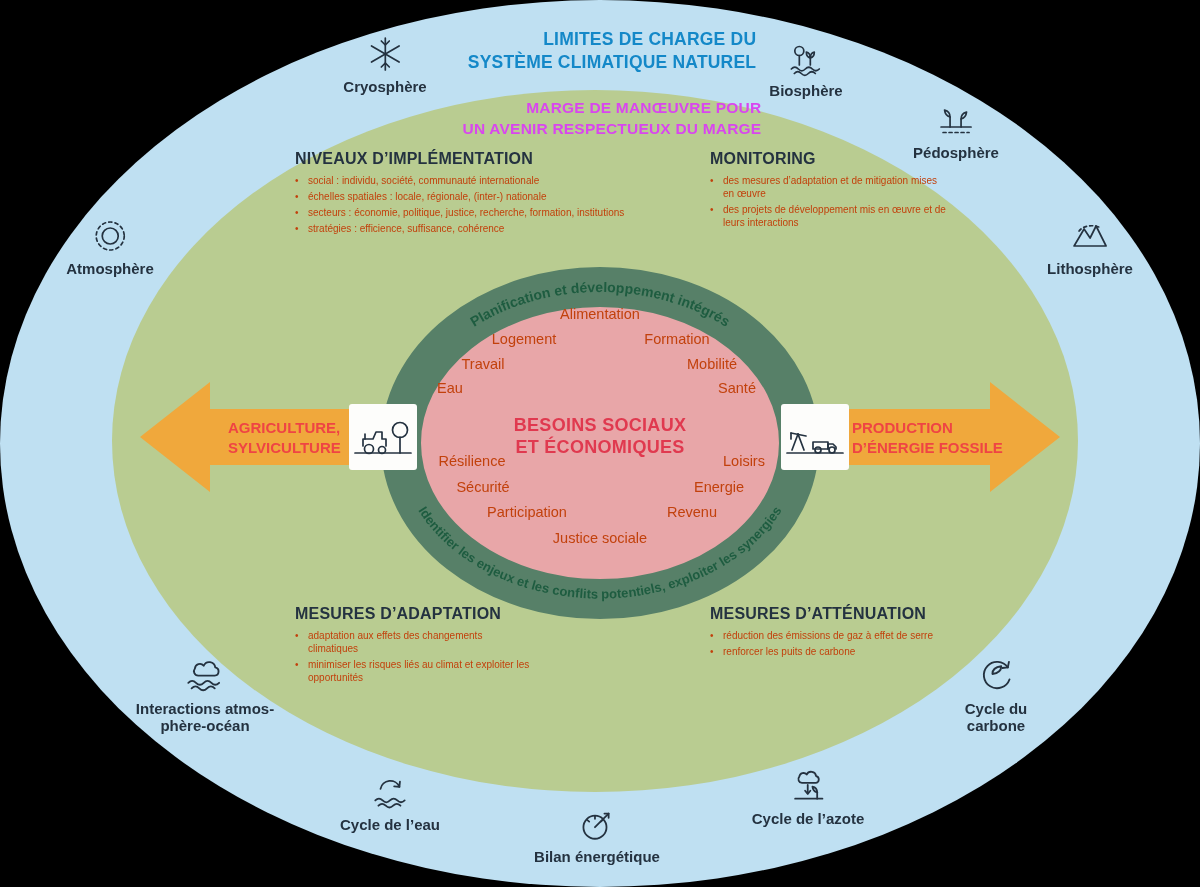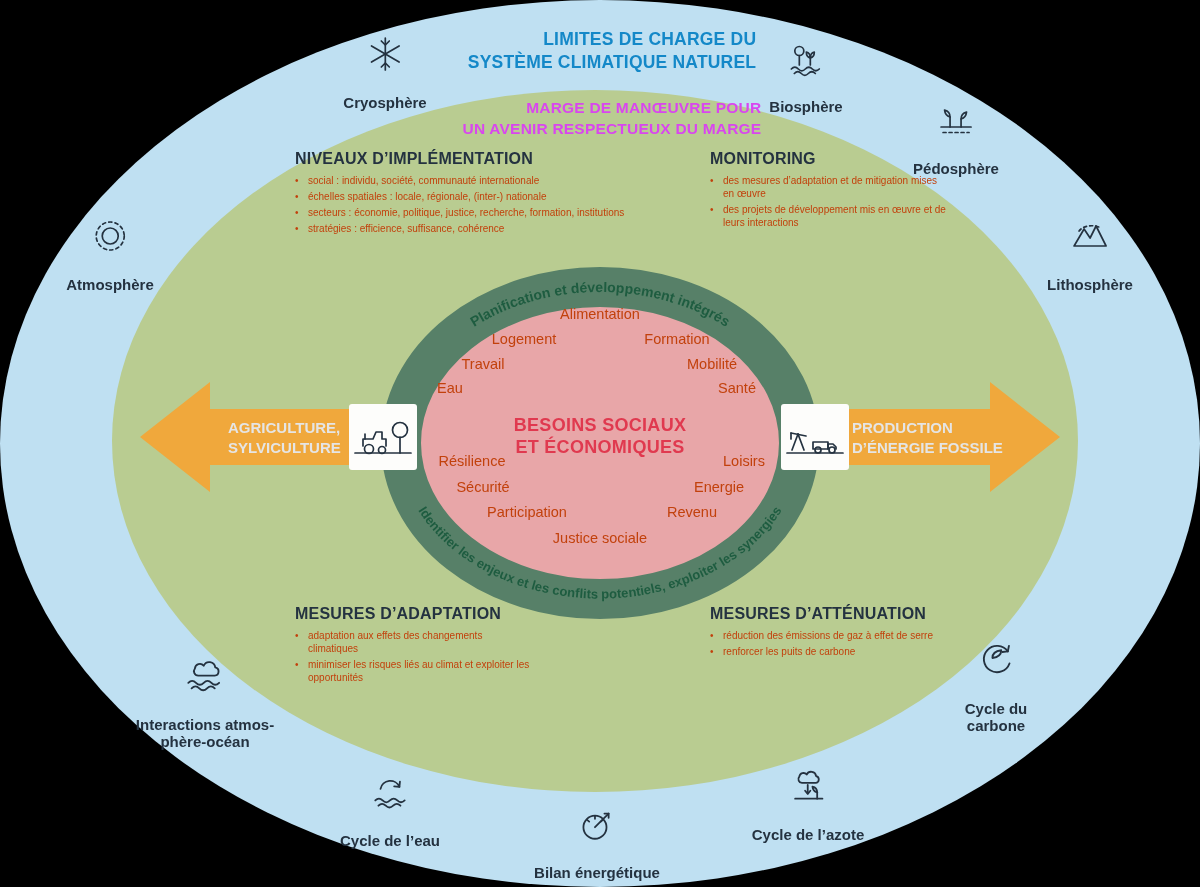--- a/index.html
+++ b/index.html
@@ -12,22 +12,22 @@
   .ctr{transform:translateX(-50%);text-align:right;}
   .title-blue{color:#1488c8;font-weight:bold;font-size:17.5px;line-height:1.32;letter-spacing:.2px;}
   .title-green{color:#d946ef;font-weight:bold;font-size:15.5px;line-height:1.35;letter-spacing:.2px;}
   .block h3{margin:0 0 6px 0;font-size:16px;font-weight:bold;letter-spacing:.2px;color:#243240;}
   .block ul{margin:0;padding:0;list-style:none;}
   .block li{position:relative;padding-left:13px;margin:0 0 3px 0;font-size:10px;line-height:1.3;color:#c2410c;}
   .block li::before{content:"\2022";position:absolute;left:0;top:0;}
   .need{position:absolute;transform:translate(-50%,-50%);font-size:14.5px;font-weight:normal;color:#c2410c;white-space:nowrap;}
   .center-title{position:absolute;transform:translate(-50%,-50%);color:#e0394f;font-weight:bold;font-size:18px;
                 letter-spacing:.3px;white-space:nowrap;}
-  .arrow-label{position:absolute;font-size:15px;font-weight:bold;line-height:20px;color:#e5e5e5;white-space:nowrap;}
-  .sphere{position:absolute;transform:translateX(-50%);display:flex;flex-direction:column;align-items:center;gap:20px;}
+  .arrow-label{position:absolute;font-size:15px;font-weight:bold;line-height:20px;color:#ef4444;white-space:nowrap;}
+  .sphere{position:absolute;transform:translateX(-50%);display:flex;flex-direction:column;align-items:center;gap:4px;}
   .sphere-label{font-size:15px;font-weight:bold;color:#243240;text-align:center;white-space:pre-line;line-height:1.15;}
   .ico{stroke:#243240;fill:none;stroke-width:1.7;stroke-linecap:round;stroke-linejoin:round;}
   .curved{font-family:"Liberation Sans",sans-serif;font-weight:bold;fill:#1e5c40;}
 </style>
 </head>
 <body>
 
 <div class="stage">
 
   <div class="blue-ellipse"></div>
@@ -196,21 +196,21 @@
   <div class="sphere" style="left:205px;top:652px">
     <svg class="ico" width="44" height="44" viewBox="0 0 40 40">
       <path d="M11,15 a4.5,4.5 0 0 1 8,-2.5 a5.5,5.5 0 0 1 10.5,1.5 a3.8,3.8 0 0 1 -0.5,7.5 h-15 a4,4 0 0 1 -3,-6.5 Z"></path>
       <path d="M5,28 q3.5,-3.5 7,0 t7,0 t7,0 t7,0"></path>
         <path d="M8,33 q3.5,-3.5 7,0 t7,0 t7,0"></path>
     </svg>
     <div class="sphere-label">Interactions atmos-
 phère-océan</div>
   </div>
 
-  <div class="sphere" style="left:996px;top:636px">
+  <div class="sphere" style="left:996px;top:652px">
     <svg class="ico" width="44" height="44" viewBox="0 0 40 40">
       <path d="M31,14 a12,12 0 1 0 1.5,11"></path>
       <path d="M31,14 l1,-5 M31,14 l-5,0.5"></path>
       <path d="M17,20 q0,-6 8,-7 q0,6 -8,7 Z"></path>
     </svg>
     <div class="sphere-label">Cycle du
 carbone</div>
   </div>
 
   <div class="sphere" style="left:390px;top:770px">

